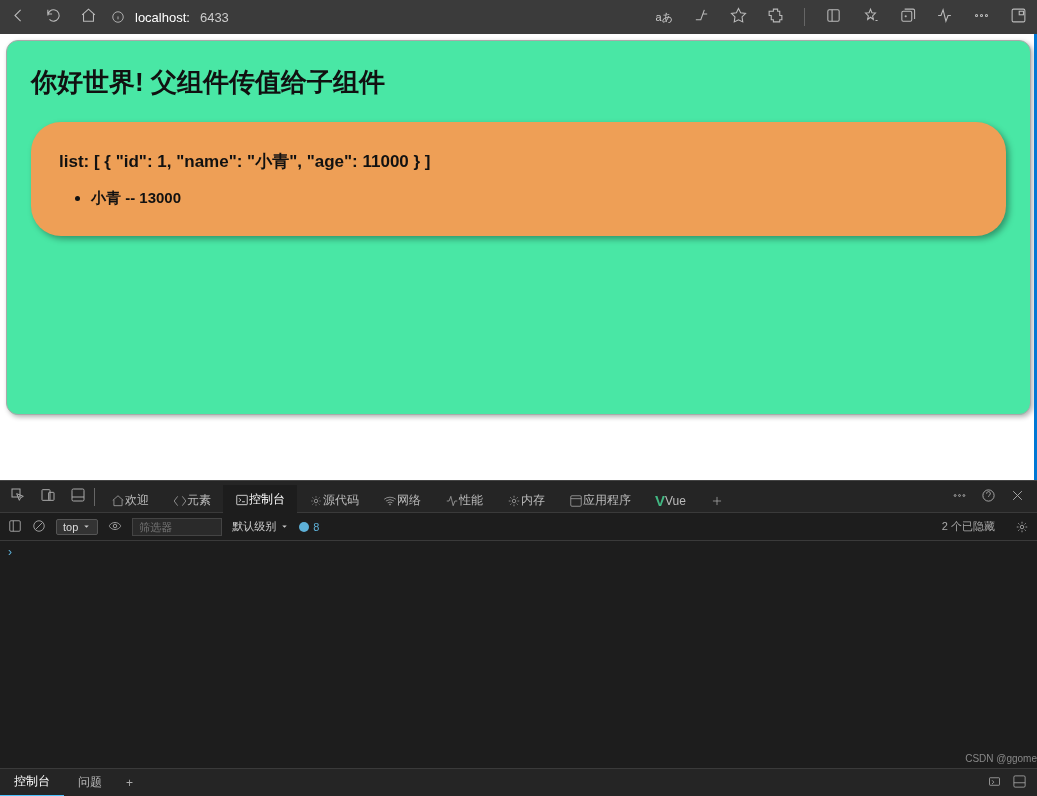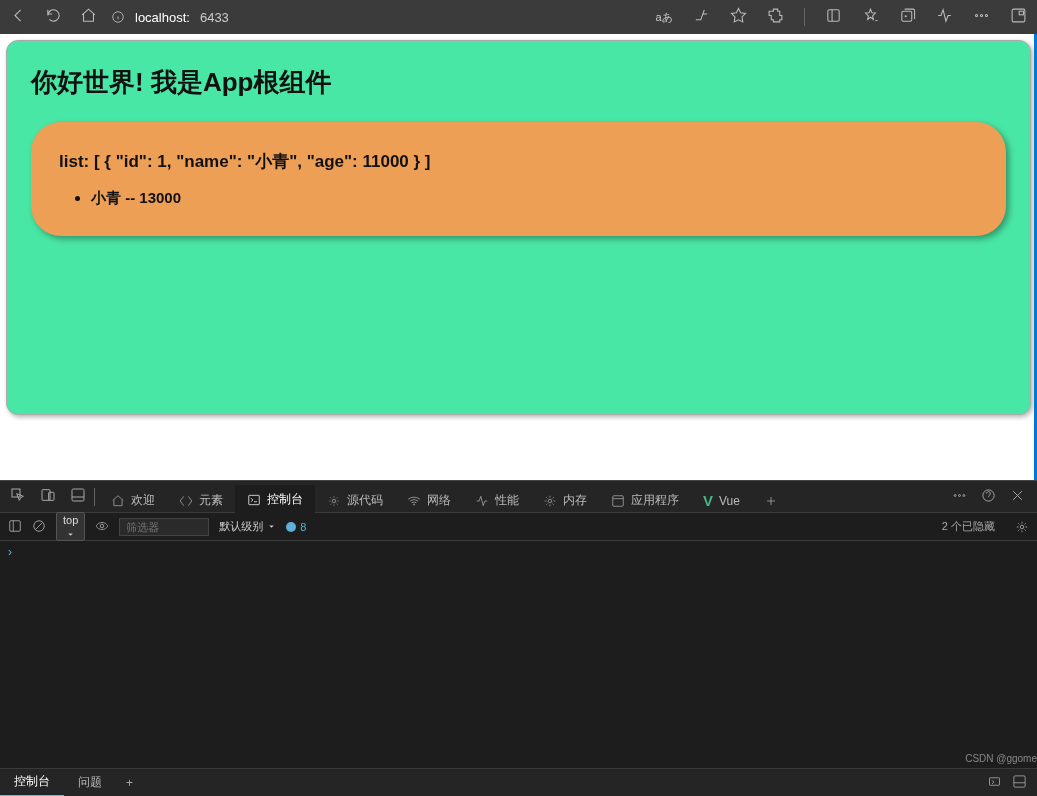--- a/index.html
+++ b/index.html
@@ -26,31 +26,31 @@
     .child-card h3 { font-size: 17px; font-weight: 700; color: #111; margin-bottom: 16px; }
     .child-card ul { margin-left: 32px; }
     .child-card li { font-size: 15px; font-weight: 700; color: #111; }
 
     
     .devtools { position: absolute; left: 0; right: 0; top: 480px; bottom: 0; background: #1d1d1d; color: #ccc; display: flex; flex-direction: column; border-top: 1px solid #444; }
     .dt-tabs { height: 32px; display: flex; align-items: center; background: #252525; font-size: 12px; border-bottom: 1px solid #3a3a3a; }
     .dt-tab-left { display: flex; gap: 2px; align-items: center; padding: 0 4px; }
     .dt-tab-left svg { width: 16px; height: 16px; stroke: #aaa; fill: none; stroke-width: 1.5; }
     .dt-tab-left .ico-btn { padding: 6px; cursor: pointer; }
-    .dt-tab { padding: 0 12px; height: 32px; display: flex; align-items: center; gap: 6px; cursor: pointer; color: #bbb; margin-top: 8px; }
+    .dt-tab { padding: 0 12px; height: 32px; display: flex; align-items: center; cursor: pointer; color: #bbb; margin-top: 8px; }
     .dt-tab.active { background: #1d1d1d; border-bottom: 2px solid #4cc2ff; color: #fff; }
     .dt-tab svg { width: 14px; height: 14px; stroke: #aaa; fill: none; stroke-width: 1.3; }
     .dt-tab.active svg { stroke: #fff; }
     .vue-ico { color: #42b883; font-weight: 700; font-size: 15px; }
     .dt-tabs-right { margin-left: auto; display: flex; gap: 14px; padding-right: 12px; align-items: center; }
     .dt-tabs-right svg { width: 15px; height: 15px; stroke: #aaa; fill: none; stroke-width: 1.5; }
 
     .dt-filter { height: 28px; display: flex; align-items: center; background: #1d1d1d; border-bottom: 1px solid #3a3a3a; font-size: 11px; gap: 10px; padding: 0 8px; }
     .dt-filter svg { width: 14px; height: 14px; stroke: #aaa; fill: none; stroke-width: 1.5; }
-    .scope { background: #333; border: 1px solid #555; padding: 1px 6px; border-radius: 2px; display: flex; align-items: center; gap: 4px; color: #ddd; font-size: 11px; flex-direction: column; }
+    .scope { background: #333; border: 1px solid #555; padding: 1px 6px; border-radius: 2px; display: flex; align-items: center; gap: 4px; color: #ddd; font-size: 11px; }
     .filter-input { background: #2a2a2a; border: 1px solid #444; padding: 2px 6px; width: 90px; color: #ccc; font-size: 11px; }
     .level { display: flex; align-items: center; gap: 4px; color: #ccc; font-size: 11px; }
     .issue-badge { color: #5db0d7; font-size: 11px; display: flex; align-items: center; gap: 4px; }
     .issue-dot { width: 10px; height: 10px; background: #5db0d7; border-radius: 50%; display: inline-block; }
     .hidden-txt { margin-left: auto; color: #aaa; font-size: 11px; display: flex; align-items: center; gap: 20px; }
 
     .dt-console-body { flex: 1; background: #1d1d1d; padding: 4px 8px; font-family: Consolas, monospace; font-size: 12px; color: #5db0d7; }
     .prompt { color: #5db0d7; }
 
     .dt-bottom { height: 28px; background: #252525; border-top: 1px solid #3a3a3a; display: flex; align-items: center; font-size: 12px; }
@@ -120,21 +120,21 @@
         </svg></span>
     <span><svg viewBox="0 0 24 24">
           <rect x="3" y="3" width="18" height="18" rx="2"></rect>
           <rect x="13" y="6" width="6" height="5"></rect>
         </svg></span>
   </div>
 </div>
 
 <div class="page-wrap">
   <div class="app-root">
-    <h1>你好世界! 我是App根组件</h1>
+    <h1>你好世界! 父组件传值给子组件</h1>
     <div class="child-card">
       <h3>list: [ { "id": 1, "name": "小青", "age": 11000 } ]</h3>
       <ul>
         <li><span>小青</span> -- <span>13000</span></li>
       </ul>
     </div>
   </div>
 </div>
 
 <div class="scrollbar-edge"></div>

